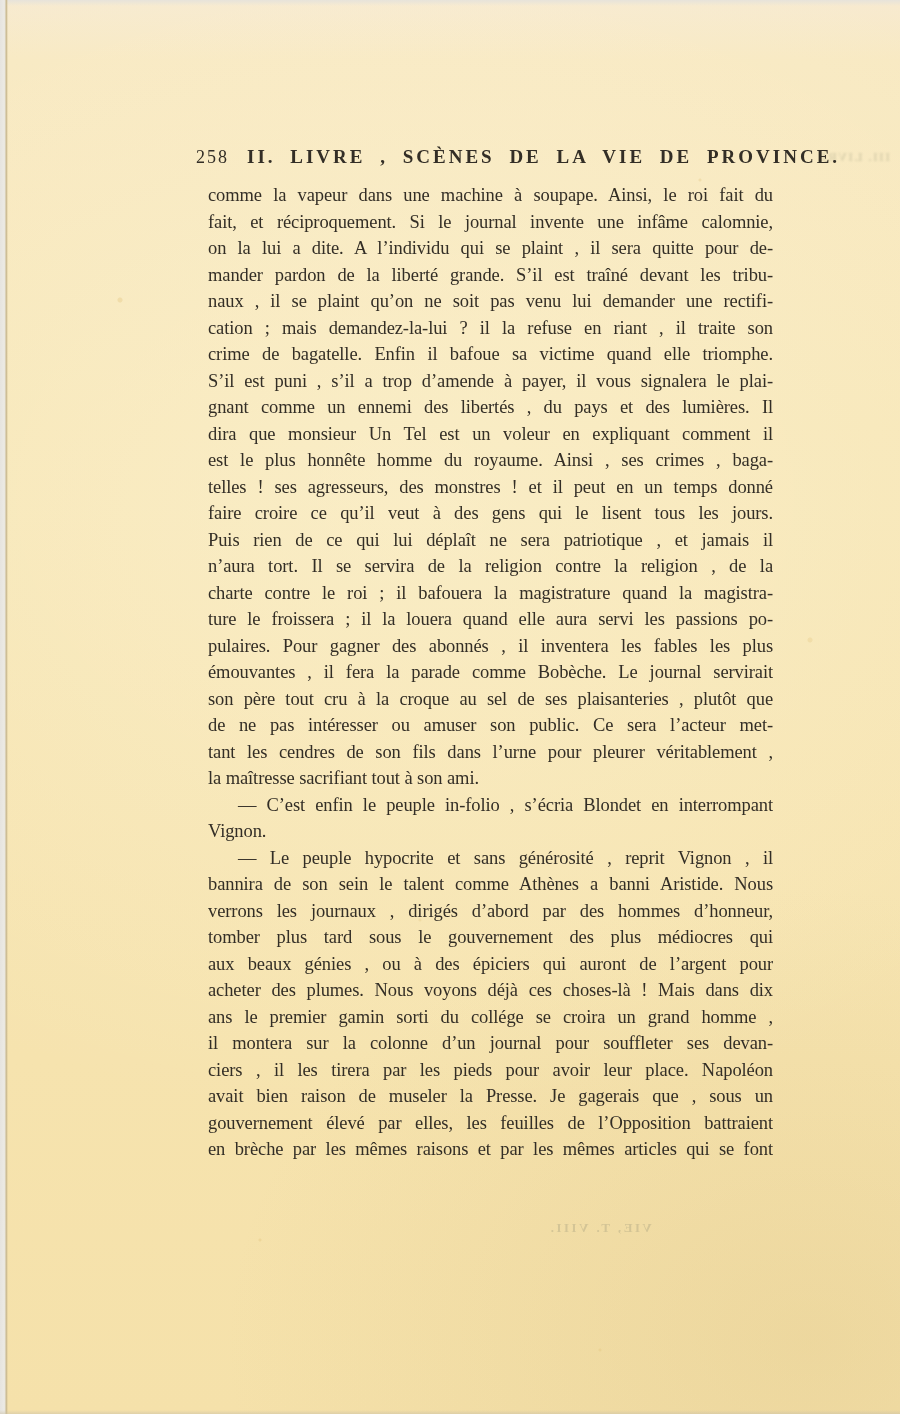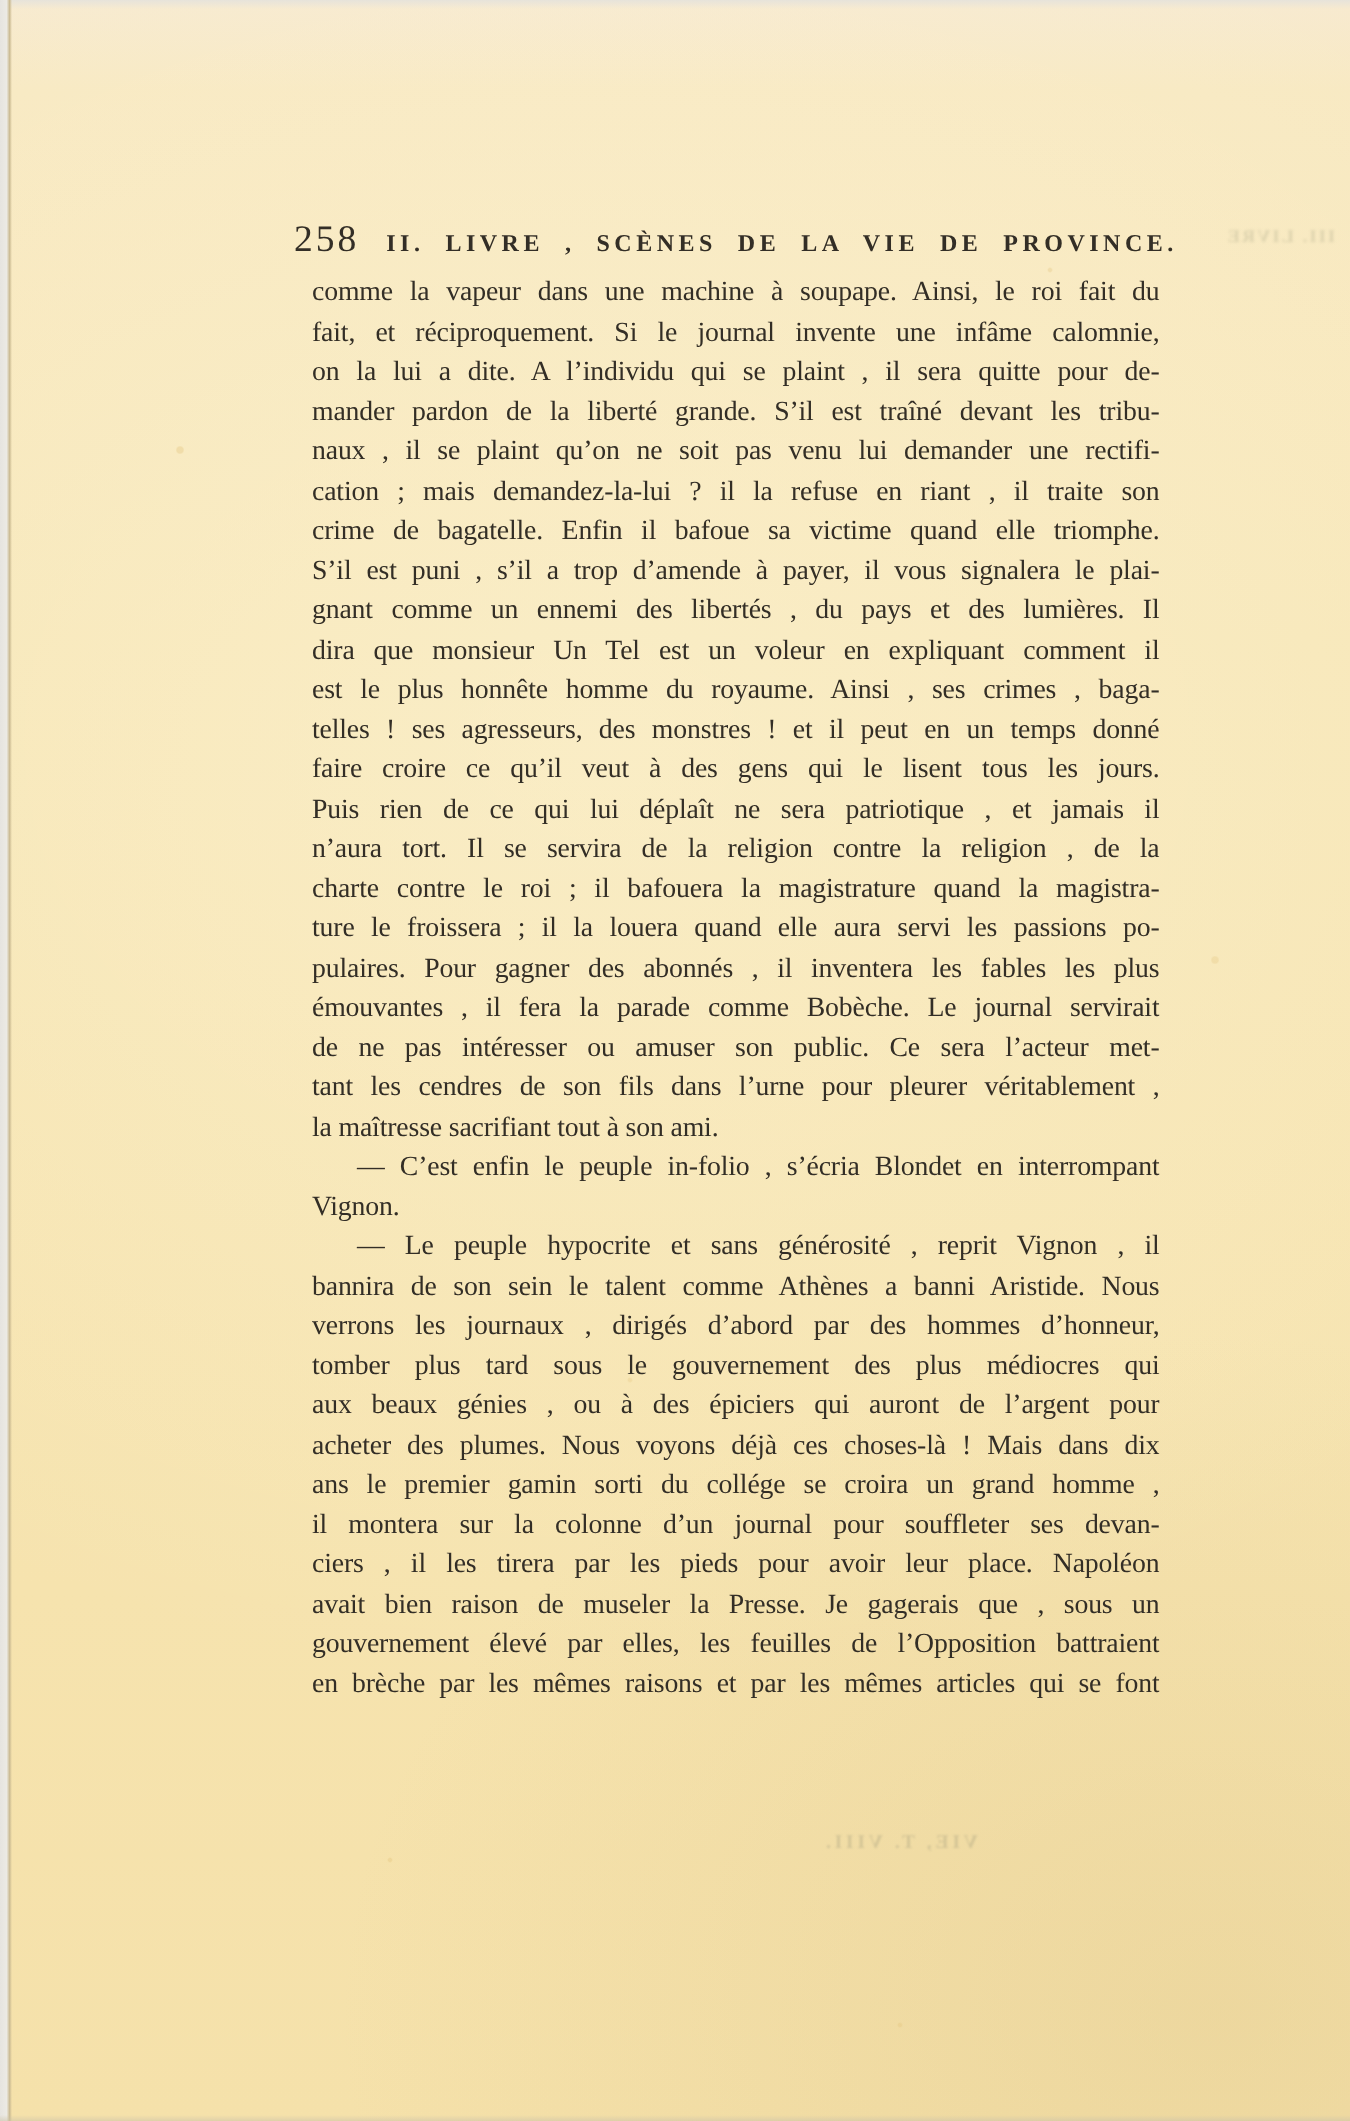--- a/index.html
+++ b/index.html
@@ -44,25 +44,25 @@
     background:linear-gradient(0deg,rgba(205,195,168,.55),rgba(205,195,168,0));
   }
 
   .text-block{
     position:absolute;left:196px;top:146px;width:577px;color:var(--ink);
   }
   .running-head{
     display:flex;align-items:baseline;height:30px;
   }
   .folio{
-    font-size:25px;letter-spacing:2px;flex:0 0 auto;text-align:right;
+    font-size:18px;letter-spacing:2px;flex:0 0 auto;text-align:right;
   }
   .head-title{
     flex:1 1 auto;text-align:center;
-    font-size:16px;font-weight:bold;letter-spacing:3px;word-spacing:7px;
+    font-size:19px;font-weight:bold;letter-spacing:3px;word-spacing:7px;
     padding-left:18px;white-space:nowrap;
   }
   .body-text{
     margin-top:6px;
     font-size:18.5px;letter-spacing:-0.1px;
   }
   .line{
     height:26.5px;line-height:26.5px;overflow:hidden;
     text-align:justify;text-align-last:justify;white-space:normal;margin-left:12px;
   }
@@ -112,20 +112,21 @@
         <div class="line">dira que monsieur Un Tel est un voleur en expliquant comment il</div>
         <div class="line">est le plus honnête homme du royaume. Ainsi , ses crimes , baga-</div>
         <div class="line">telles ! ses agresseurs, des monstres ! et il peut en un temps donné</div>
         <div class="line">faire croire ce qu’il veut à des gens qui le lisent tous les jours.</div>
         <div class="line">Puis rien de ce qui lui déplaît ne sera patriotique , et jamais il</div>
         <div class="line">n’aura tort. Il se servira de la religion contre la religion , de la</div>
         <div class="line">charte contre le roi ; il bafouera la magistrature quand la magistra-</div>
         <div class="line">ture le froissera ; il la louera quand elle aura servi les passions po-</div>
         <div class="line">pulaires. Pour gagner des abonnés , il inventera les fables les plus</div>
         <div class="line">émouvantes , il fera la parade comme Bobèche. Le journal servirait</div>
+        <div class="line">son père tout cru à la croque au sel de ses plaisanteries , plutôt que</div>
         <div class="line">de ne pas intéresser ou amuser son public. Ce sera l’acteur met-</div>
         <div class="line">tant les cendres de son fils dans l’urne pour pleurer véritablement ,</div>
         <div class="line endline">la maîtresse sacrifiant tout à son ami.</div>
         <div class="line indent">— C’est enfin le peuple in-folio , s’écria Blondet en interrompant</div>
         <div class="line endline">Vignon.</div>
         <div class="line indent">— Le peuple hypocrite et sans générosité , reprit Vignon , il</div>
         <div class="line">bannira de son sein le talent comme Athènes a banni Aristide. Nous</div>
         <div class="line">verrons les journaux , dirigés d’abord par des hommes d’honneur,</div>
         <div class="line">tomber plus tard sous le gouvernement des plus médiocres qui</div>
         <div class="line">aux beaux génies , ou à des épiciers qui auront de l’argent pour</div>

